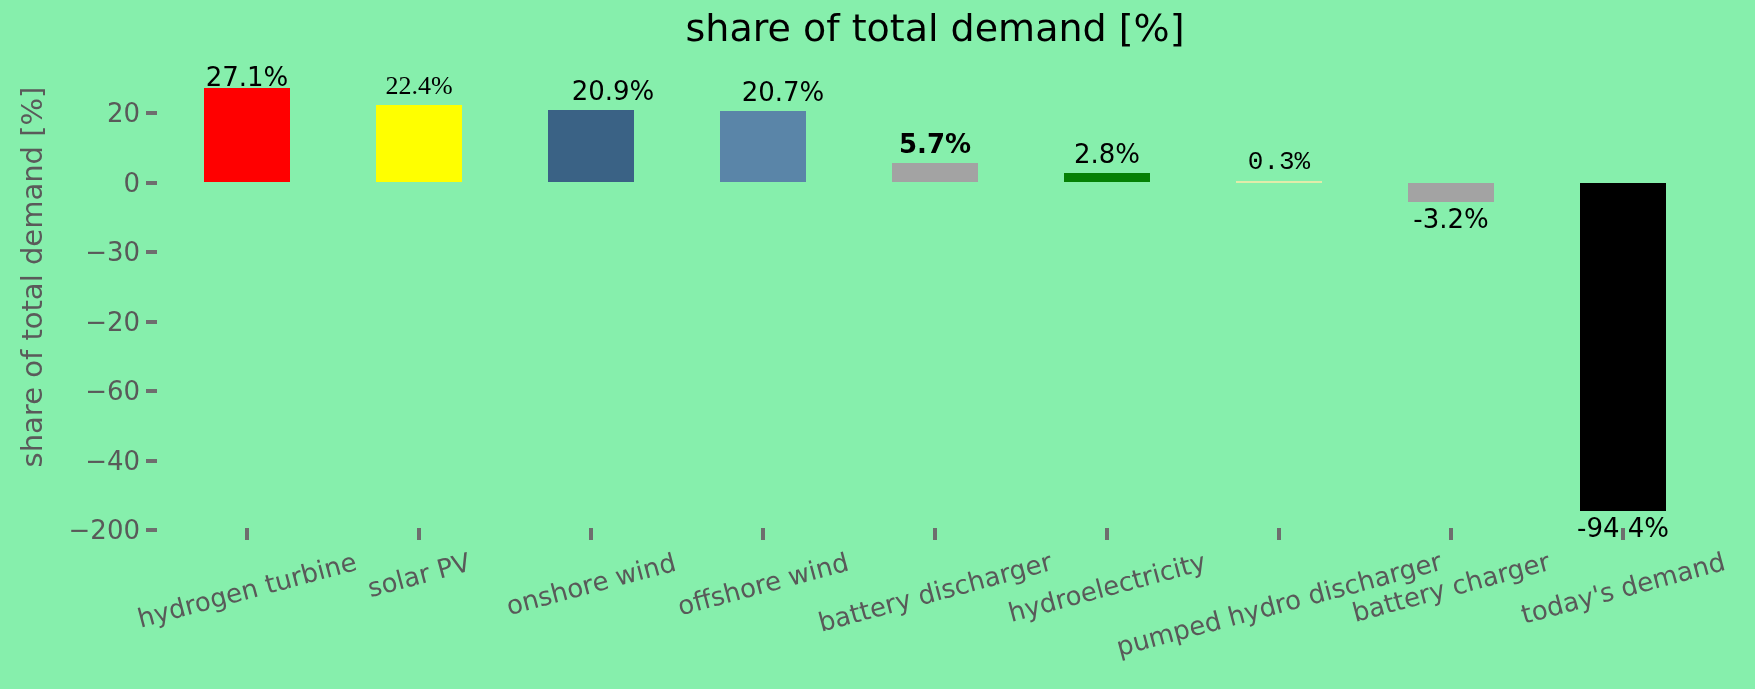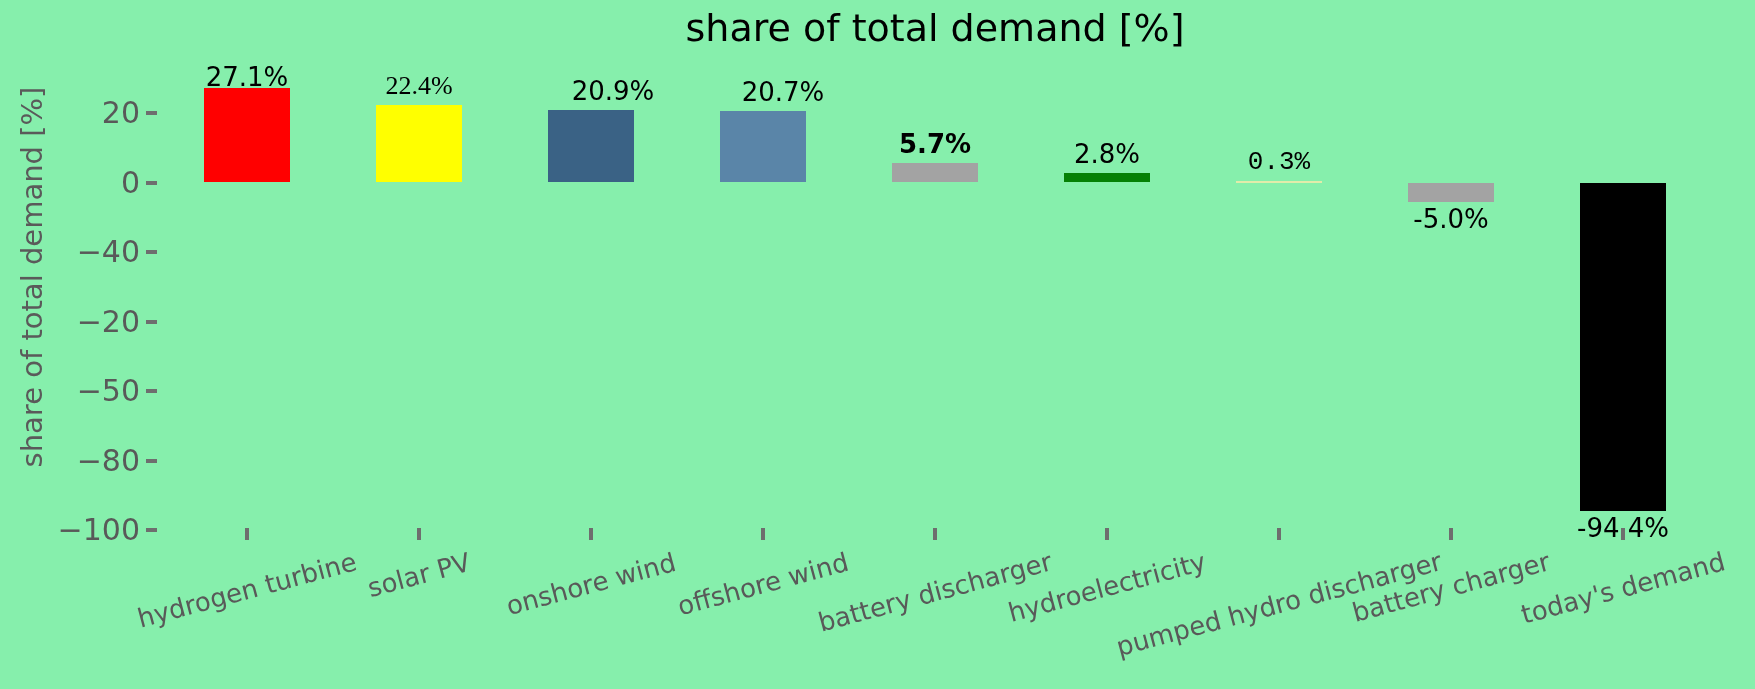--- a/index.html
+++ b/index.html
@@ -21,50 +21,50 @@
     font-size:29px;color:#5a5a5a;white-space:nowrap;
   }
   .bar{position:absolute;}
   .vlabel{
     position:absolute;font-size:26px;color:#000;
     line-height:30px;white-space:nowrap;
     transform:translateX(-50%);
   }
   .ytick-label{
     position:absolute;left:0;width:140px;text-align:right;
-    font-size:30px;color:#595959;line-height:32px;
+    font-size:26px;color:#595959;line-height:32px;
   }
   .xlabel{
     position:absolute;font-size:26px;color:#595959;
     line-height:30px;white-space:nowrap;
     transform:translateX(-50%) rotate(-15deg);
     transform-origin:50% 50%;
   }
   .tick{position:absolute;background:#6e6e6e;}
 </style>
 </head>
 <body>
 
 <div class="figure">
   <div class="title">share of total demand [%]</div>
   <div class="ylabel">share of total demand [%]</div>
   <div class="plot">
       <div class="ytick-label" style="top: 97px;">20</div>
       <div class="tick" style="left: 146px; top: 111px; width: 11px; height: 4px;"></div>
       <div class="ytick-label" style="top: 166.5px;">0</div>
       <div class="tick" style="left: 146px; top: 180.5px; width: 11px; height: 4px;"></div>
-      <div class="ytick-label" style="top: 236px;">−40</div>
+      <div class="ytick-label" style="top: 236px;">−30</div>
       <div class="tick" style="left: 146px; top: 250px; width: 11px; height: 4px;"></div>
       <div class="ytick-label" style="top: 305.5px;">−20</div>
       <div class="tick" style="left: 146px; top: 319.5px; width: 11px; height: 4px;"></div>
-      <div class="ytick-label" style="top: 375px;">−50</div>
+      <div class="ytick-label" style="top: 375px;">−60</div>
       <div class="tick" style="left: 146px; top: 389px; width: 11px; height: 4px;"></div>
-      <div class="ytick-label" style="top: 444.5px;">−80</div>
+      <div class="ytick-label" style="top: 444.5px;">−40</div>
       <div class="tick" style="left: 146px; top: 458.5px; width: 11px; height: 4px;"></div>
-      <div class="ytick-label" style="top: 514px;">−100</div>
+      <div class="ytick-label" style="top: 514px;">−200</div>
       <div class="tick" style="left: 146px; top: 528px; width: 11px; height: 4px;"></div>
       <div class="bar" style="left: 204px; width: 86px; height: 94.1725px; background: rgb(255, 0, 0); top: 88.3275px;"></div>
       <div class="vlabel" style="left: 247px; top: 62px;">27.1%</div>
       <div class="tick" style="left: 245px; top: 528px; width: 4px; height: 12px;"></div>
       <div class="xlabel" style="left: 247px; top: 575.115px;">hydrogen turbine</div>
       <div class="bar" style="left: 376px; width: 86px; height: 77.84px; background: rgb(255, 255, 0); top: 104.66px;"></div>
       <div class="vlabel" style="left: 419px; top: 70.66px; font-family: Liberation Serif, serif;">22.4%</div>
       <div class="tick" style="left: 417px; top: 528px; width: 4px; height: 12px;"></div>
       <div class="xlabel" style="left: 419px; top: 559.587px;">solar PV</div>
       <div class="bar" style="left: 548px; width: 86px; height: 72.6275px; background: rgb(58, 98, 133); top: 109.873px;"></div>
@@ -81,21 +81,21 @@
       <div class="xlabel" style="left: 935px; top: 577.185px;">battery discharger</div>
       <div class="bar" style="left: 1064px; width: 86px; height: 9.73px; background: rgb(5, 128, 5); top: 172.77px;"></div>
       <div class="vlabel" style="left: 1107px; top: 138.77px;">2.8%</div>
       <div class="tick" style="left: 1105px; top: 528px; width: 4px; height: 12px;"></div>
       <div class="xlabel" style="left: 1107px; top: 572.268px;">hydroelectricity</div>
       <div class="bar" style="left: 1236px; width: 86px; height: 2px; background: rgb(225, 236, 170); top: 180.5px;"></div>
       <div class="vlabel" style="left: 1279px; top: 146.5px; font-family: Liberation Mono, monospace;">0.3%</div>
       <div class="tick" style="left: 1277px; top: 528px; width: 4px; height: 12px;"></div>
       <div class="xlabel" style="left: 1279px; top: 589.478px;">pumped hydro discharger</div>
       <div class="bar" style="left: 1408px; width: 86px; height: 19.46px; background: rgb(163, 163, 163); top: 182.5px;"></div>
-      <div class="vlabel" style="left: 1451px; top: 203.96px;">-5.0%</div>
+      <div class="vlabel" style="left: 1451px; top: 203.96px;">-3.2%</div>
       <div class="tick" style="left: 1449px; top: 528px; width: 4px; height: 12px;"></div>
       <div class="xlabel" style="left: 1451px; top: 572.268px;">battery charger</div>
       <div class="bar" style="left: 1580px; width: 86px; height: 328.04px; background: rgb(0, 0, 0); top: 182.5px;"></div>
       <div class="vlabel" style="left: 1623px; top: 512.54px;">-94.4%</div>
       <div class="tick" style="left: 1621px; top: 528px; width: 4px; height: 12px;"></div>
       <div class="xlabel" style="left: 1623px; top: 573.174px;">today's demand</div>
     </div>
 </div>
 
 </body></html>

